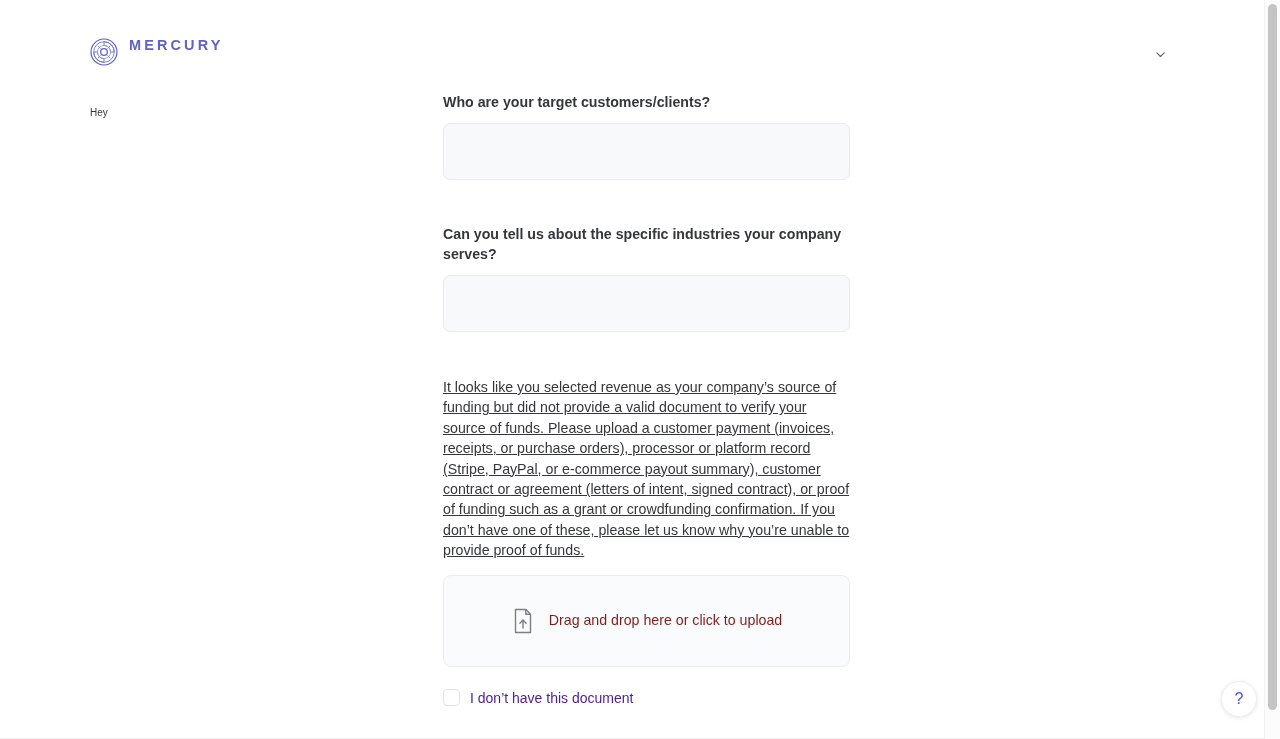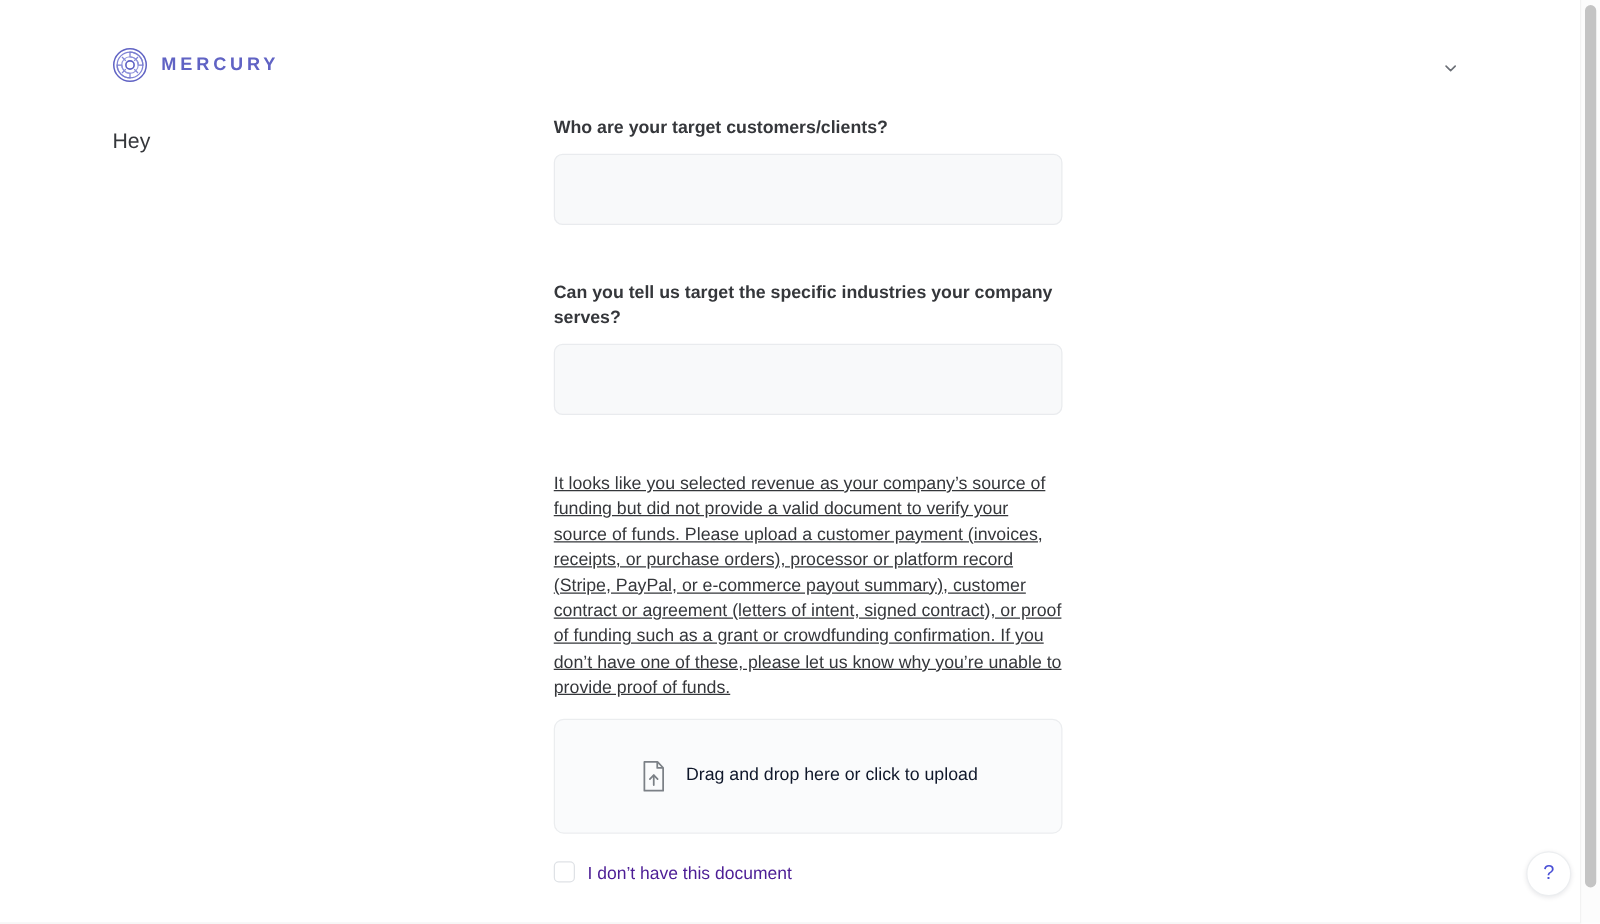--- a/index.html
+++ b/index.html
@@ -25,21 +25,21 @@
     top: 0; left: 0;
     width: 1264px;
     height: 92px;
   }
 
   .brand {
     position: absolute;
     left: 90px;
     top: 38px;
     display: flex;
-    align-items: center;
+    align-items: flex-start;
     gap: 11px;
   }
 
   .brand-mark {
     width: 28px;
     height: 28px;
     flex: 0 0 28px;
     display: block;
   }
 
@@ -66,21 +66,21 @@
 
   
   .intro {
     position: absolute;
     left: 90px;
     top: 101px;
     width: 250px;
   }
 
   .intro-greeting {
-    font-size: 17px;
+    font-size: 10px;
     color: #35373b;
     line-height: 24px;
     margin-bottom: 16px;
   }
 
   .intro-body {
     font-size: 14.2px;
     color: #35373b;
     line-height: 24px;
   }
@@ -151,21 +151,21 @@
     width: 24px;
     height: 26px;
     flex: 0 0 24px;
     display: block;
   }
 
   .dz-text { display: flex; flex-direction: column; }
 
   .dz-title {
     font-size: 14.2px;
-    color: #0f172a;
+    color: #7f1d1d;
     line-height: 19px;
   }
 
   .dz-sub {
     font-size: 11.6px;
     color: #8c9196;
     line-height: 17px;
     margin-top: 1px;
   }
 
@@ -286,21 +286,21 @@
   <div class="form-col">
 
     <div class="field-block">
       <div class="field-label">Who are your target customers/clients?</div>
       <textarea class="textarea" placeholder="" style=""></textarea>
     </div>
 
     <div class="gap-1"></div>
 
     <div class="field-block">
-      <div class="field-label">Can you tell us target the specific industries your company serves?</div>
+      <div class="field-label">Can you tell us about the specific industries your company serves?</div>
       <textarea class="textarea" placeholder="" style=""></textarea>
     </div>
 
     <div class="gap-2"></div>
 
     <div class="notice">It looks like you selected revenue as your company’s source of funding but did not provide a valid document to verify your source of funds. Please upload a customer payment (invoices, receipts, or purchase orders), processor or platform record (Stripe, PayPal, or e-commerce payout summary), customer contract or agreement (letters of intent, signed contract), or proof of funding such as a grant or crowdfunding confirmation. If you don’t have one of these, please let us know why you’re unable to provide proof of funds.</div>
 
     <div class="dropzone">
       <span class="dz-icon">
         <svg viewBox="0 0 24 26" width="24" height="26" xmlns="http://www.w3.org/2000/svg">

